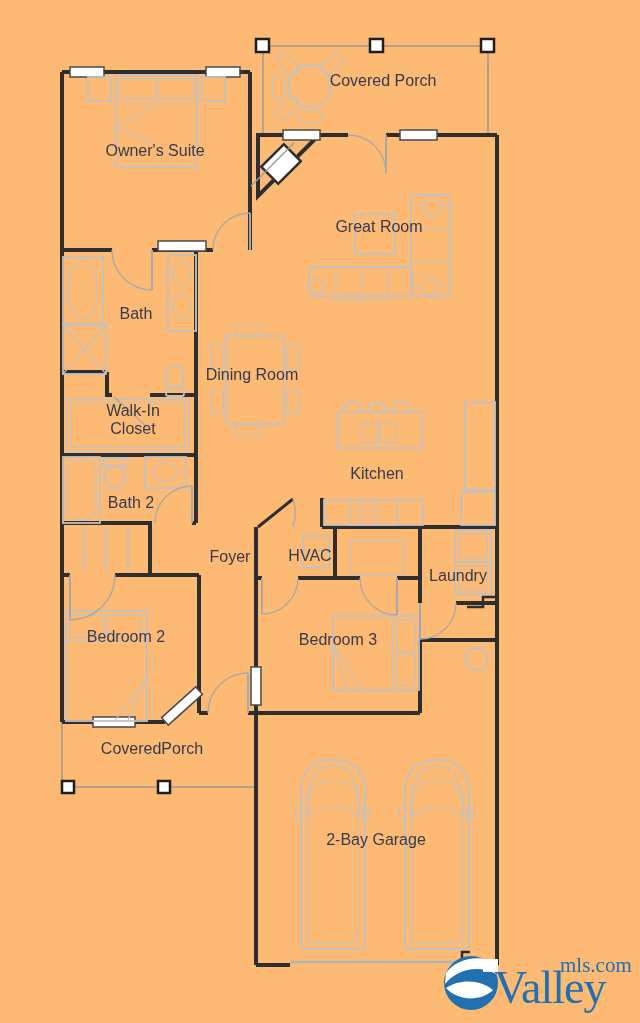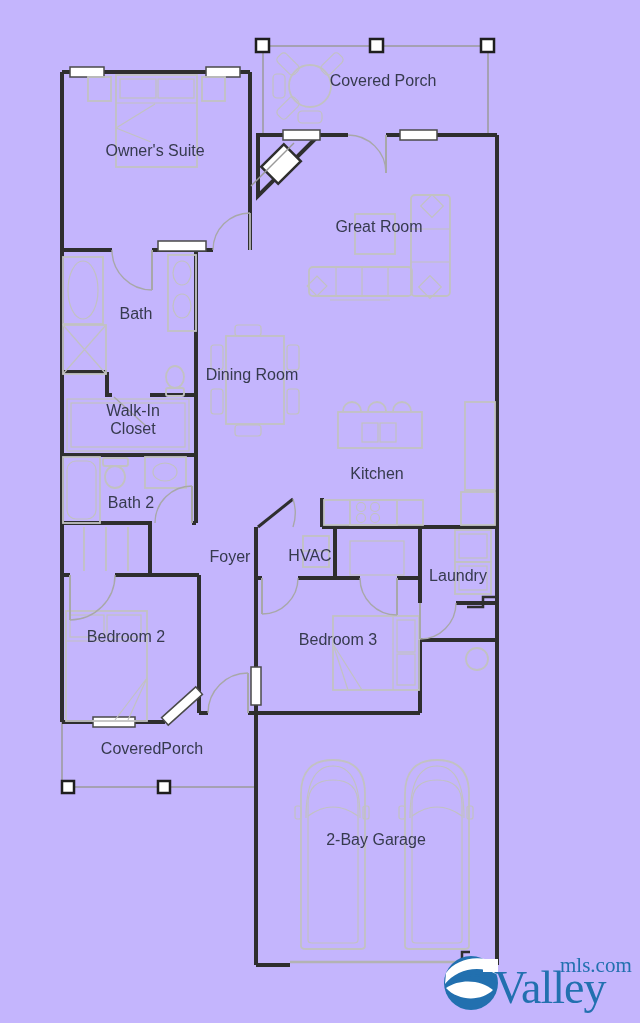--- a/index.html
+++ b/index.html
@@ -1,16 +1,16 @@
 <!DOCTYPE html>
 <html><head>
 <meta charset="utf-8">
 <style>
   html,body{margin:0;padding:0;background:#fff;}
-  .stage{position:relative;width:640px;height:1023px;background:#c4b5fd;overflow:hidden;
+  .stage{position:relative;width:640px;height:1023px;background:#fdba74;overflow:hidden;
          font-family:"Liberation Sans",sans-serif;}
   svg{display:block;}
   .wall{stroke:#2e2e2e;stroke-width:4;fill:none;stroke-linecap:butt;}
   .wallthin{stroke:#2e2e2e;stroke-width:2.5;fill:none;}
   .thin{stroke:#9a9a9a;stroke-width:1.5;fill:none;}
   .garagedoor{stroke:#b3b3b3;stroke-width:2.5;fill:none;}
   .furn{stroke:#c2c2c2;stroke-width:1.8;fill:none;}
   .furnl{stroke:#c2c2c2;stroke-width:1.2;fill:none;}
   .door{stroke:#a8a8a8;stroke-width:1.4;fill:none;}
   .leaf{stroke:#a8a8a8;stroke-width:2;fill:none;}

